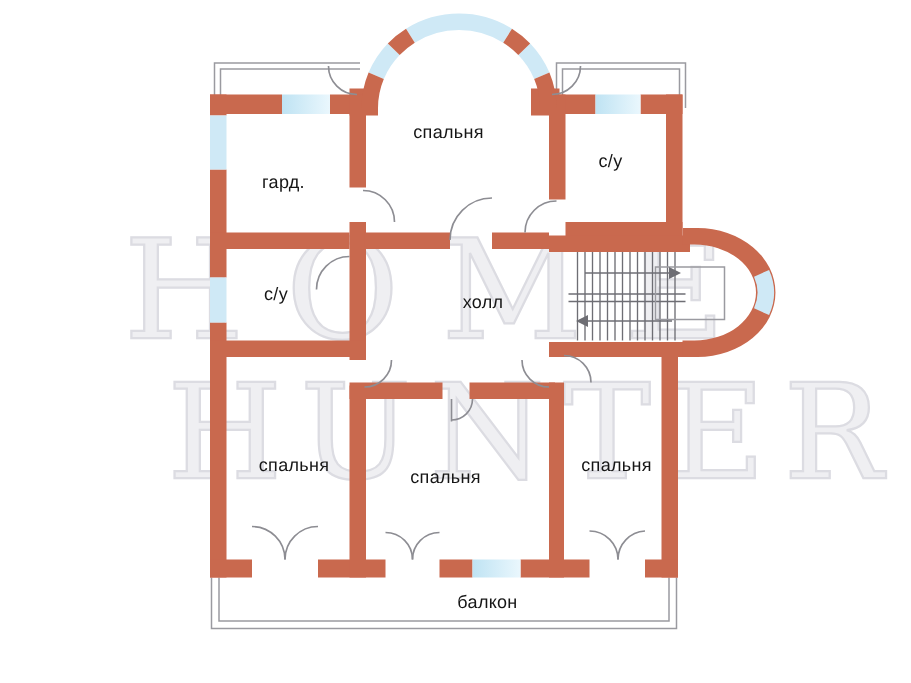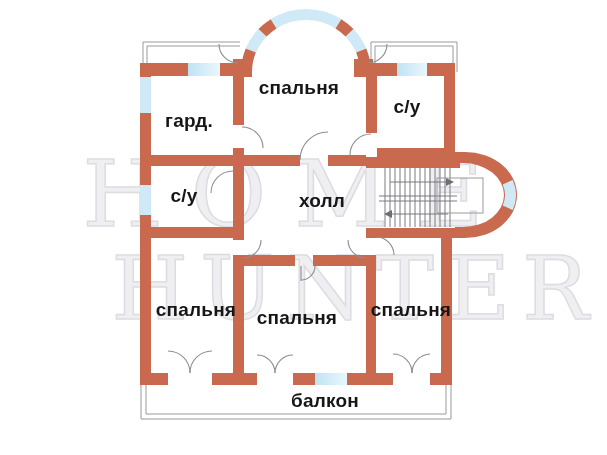--- a/index.html
+++ b/index.html
@@ -11,22 +11,22 @@
   .wm1{left:297px;top:194px;font-size:92px;letter-spacing:28px;}
   .wm2{left:356px;top:288px;font-size:88px;letter-spacing:12px;}
   svg.plan{position:absolute;left:0;top:0;z-index:2;}
   .w{fill:var(--wall,#c9694e);}
   .win{fill:var(--window,#cfe9f6);}
   .wallArc{stroke:var(--wall,#c9694e);stroke-width:11;fill:none;stroke-linecap:butt;}
   .winArc{stroke:var(--window,#cfe9f6);stroke-width:11;fill:none;stroke-linecap:butt;}
   .thin{stroke:var(--outline,#9a9aa0);stroke-width:1;fill:none;}
   .door{stroke:#8d8d93;stroke-width:1.1;fill:none;}
   .stair{stroke:#6e6e74;stroke-width:0.9;fill:none;}
-  .lbl{position:absolute;transform:translate(-50%,-50%);z-index:3;font-size:19px;
-       color:var(--label,#161616);white-space:nowrap;letter-spacing:0.2px;font-weight:bold;}
+  .lbl{position:absolute;transform:translate(-50%,-50%);z-index:3;font-size:12px;
+       color:var(--label,#161616);white-space:nowrap;letter-spacing:0.2px;}
 </style>
 </head>
 <body>
 
 <div class="stage">
 
   <div class="watermark">
     <div class="wm wm1">HOME</div>
     <div class="wm wm2">HUNTER</div>
   </div>

